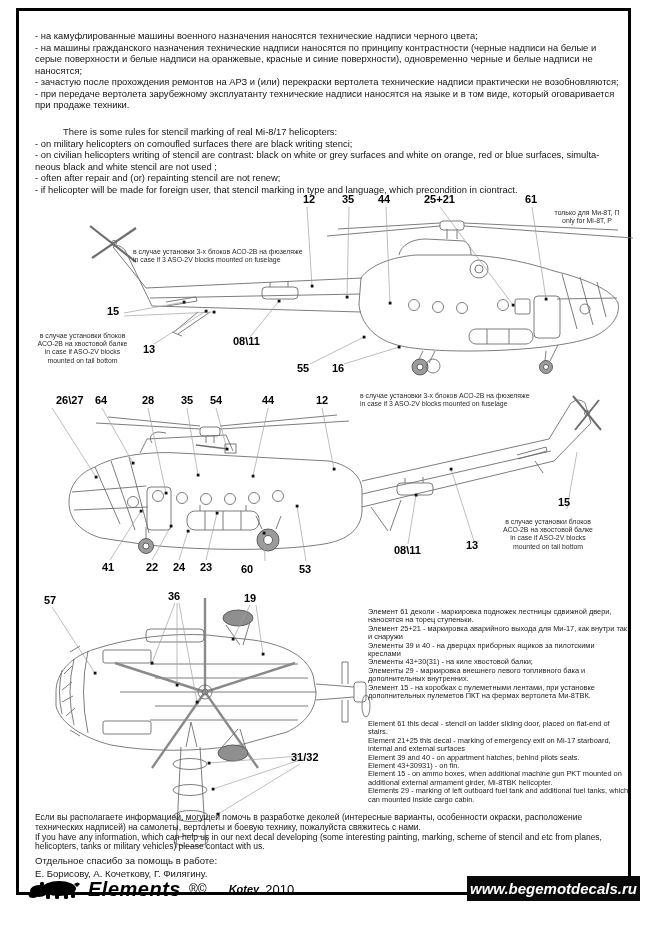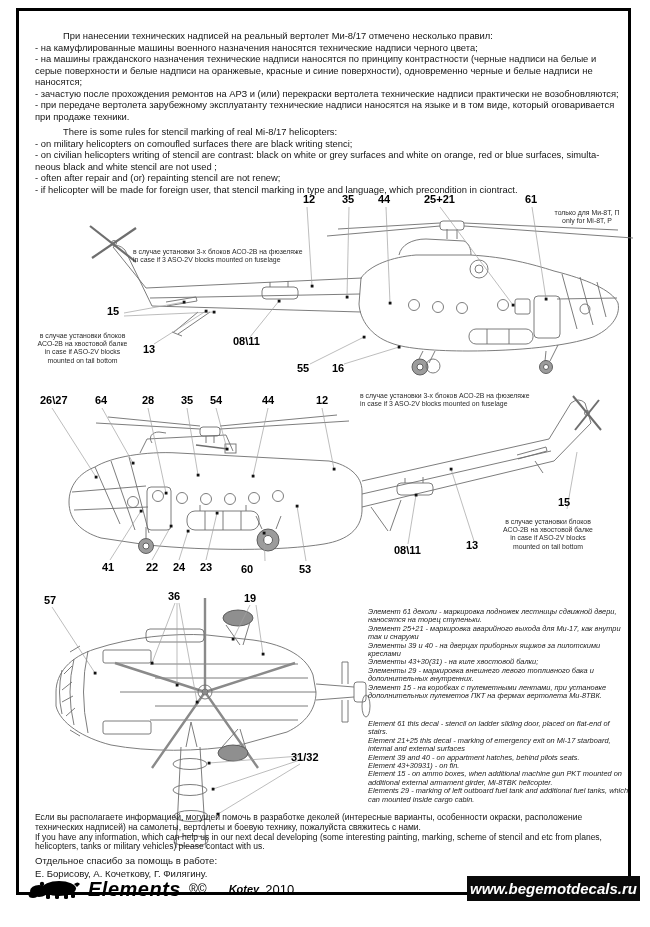--- a/index.html
+++ b/index.html
@@ -15,21 +15,21 @@
   .art{position:absolute;left:0;top:0;}
   .blk{position:absolute;}
   .intro p{margin:0;font-size:9.4px;line-height:11.5px;color:#151515;}
   .indent{text-indent:28px;}
   .lab{
     position:absolute;font-weight:bold;font-size:11px;line-height:11px;
     color:#000;white-space:nowrap;
   }
   .note{position:absolute;font-size:6.9px;line-height:8.2px;color:#2a2a2a;}
   .note.center{text-align:center;}
-  .desc p{margin:0;font-size:7.4px;line-height:8.4px;color:#1c1c1c;font-style:italic;}
+  .desc p{margin:0;font-size:7.4px;line-height:8.4px;color:#1c1c1c;}
   .contact p{margin:0;font-size:8.5px;line-height:9.8px;color:#151515;}
   .thanks p{margin:0;font-size:9.6px;line-height:12.5px;color:#151515;}
   .footer{
     position:absolute;left:28px;top:877px;height:24px;display:flex;
     align-items:center;gap:6px;
   }
   .brand{font-size:20px;font-weight:bold;font-style:italic;letter-spacing:.5px;color:#000;}
   .marks{font-size:12px;color:#000;margin-left:2px;}
   .designer{font-size:11px;font-weight:bold;font-style:italic;margin-left:16px;color:#000;}
   .year{font-size:13px;color:#000;}
@@ -202,21 +202,20 @@
         <rect x="195.7" y="700.7" width="2.8" height="2.8"></rect>
       <rect x="231.7" y="637.7" width="2.8" height="2.8"></rect>
         <rect x="261.7" y="652.7" width="2.8" height="2.8"></rect>
       <rect x="207.7" y="761.7" width="2.8" height="2.8"></rect>
         <rect x="211.7" y="787.7" width="2.8" height="2.8"></rect>
       <rect x="216.7" y="812.7" width="2.8" height="2.8"></rect>
     </g>
   </svg>
 
   <div class="blk intro" style="left:35px;top:30px;width:588px">
-    <p class="indent">При нанесении технических надписей на реальный вертолет Ми-8/17 отмечено несколько правил:</p>
     <p>- на камуфлированные машины военного назначения наносятся  технические надписи черного цвета;</p>
     <p>- на машины гражданского назначения технические надписи наносятся по принципу контрастности (черные надписи на белые и серые поверхности и белые надписи на оранжевые, красные и синие поверхности), одновременно черные и белые надписи не наносятся;</p>
     <p>- зачастую после прохождения ремонтов на АРЗ и (или) перекраски вертолета технические надписи практически не возобновляются;</p>
     <p>- при передаче вертолета зарубежному эксплуатанту технические надписи наносятся на языке и в том виде, который оговаривается при продаже техники.</p>
   </div>
   <div class="blk intro" style="left:35px;top:126px;width:588px">
     <p class="indent">There is some rules for stencil marking of real Mi-8/17 helicopters:</p>
     <p>- on military  helicopters on comoufled surfaces there are black writing stenci;</p>
     <p>- on civilian helicopters writing of stencil are contrast: black on white or grey  surfaces  and white on orange, red or blue surfaces, simulta-neous  black and white stencil are not used ;</p>
     <p>- often after repair and (or)  repainting stencil are not renew;</p>
@@ -227,21 +226,21 @@
   <div class="lab" style="left:342px;top:194px">35</div>
   <div class="lab" style="left:378px;top:194px">44</div>
   <div class="lab" style="left:424px;top:194px">25+21</div>
   <div class="lab" style="left:525px;top:194px">61</div>
   <div class="lab" style="left:107px;top:306px">15</div>
   <div class="lab" style="left:143px;top:344px">13</div>
   <div class="lab" style="left:233px;top:336px">08\11</div>
   <div class="lab" style="left:297px;top:363px">55</div>
   <div class="lab" style="left:332px;top:363px">16</div>
 
-  <div class="lab" style="left:40px;top:395px">26\27</div>
+  <div class="lab" style="left:56px;top:395px">26\27</div>
   <div class="lab" style="left:95px;top:395px">64</div>
   <div class="lab" style="left:142px;top:395px">28</div>
   <div class="lab" style="left:181px;top:395px">35</div>
   <div class="lab" style="left:210px;top:395px">54</div>
   <div class="lab" style="left:262px;top:395px">44</div>
   <div class="lab" style="left:316px;top:395px">12</div>
   <div class="lab" style="left:102px;top:562px">41</div>
   <div class="lab" style="left:146px;top:562px">22</div>
   <div class="lab" style="left:173px;top:562px">24</div>
   <div class="lab" style="left:200px;top:562px">23</div>

